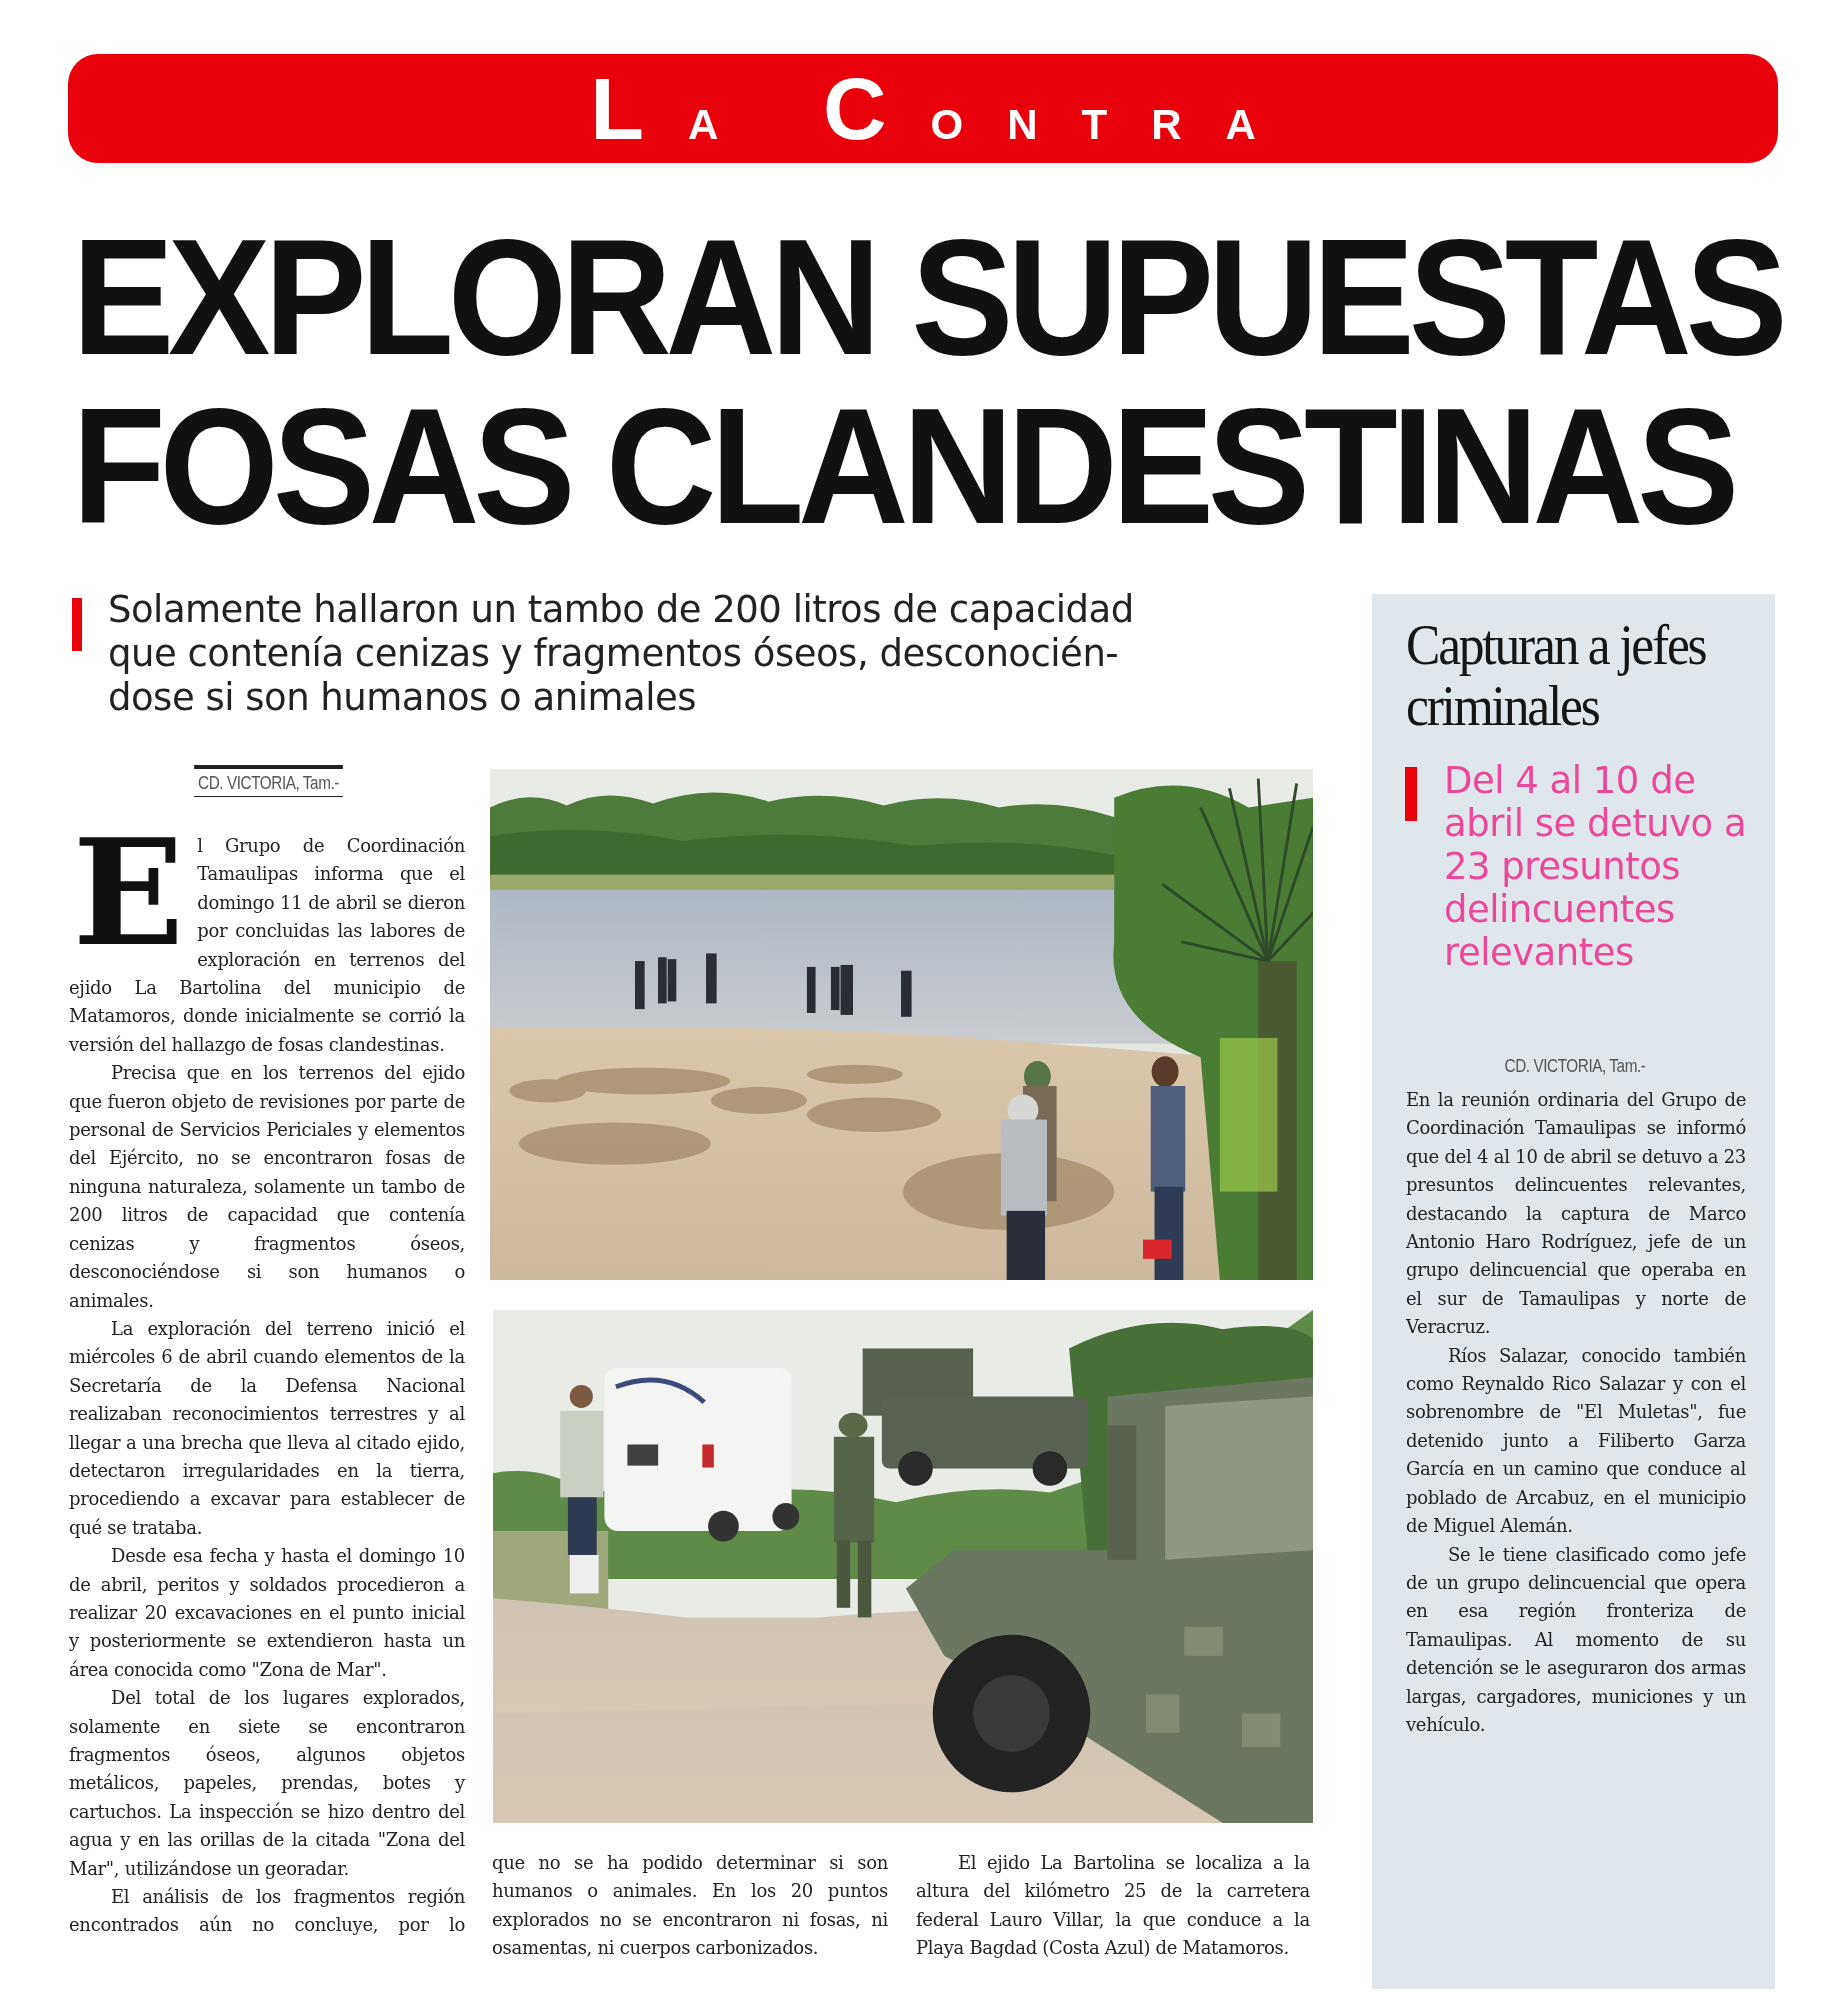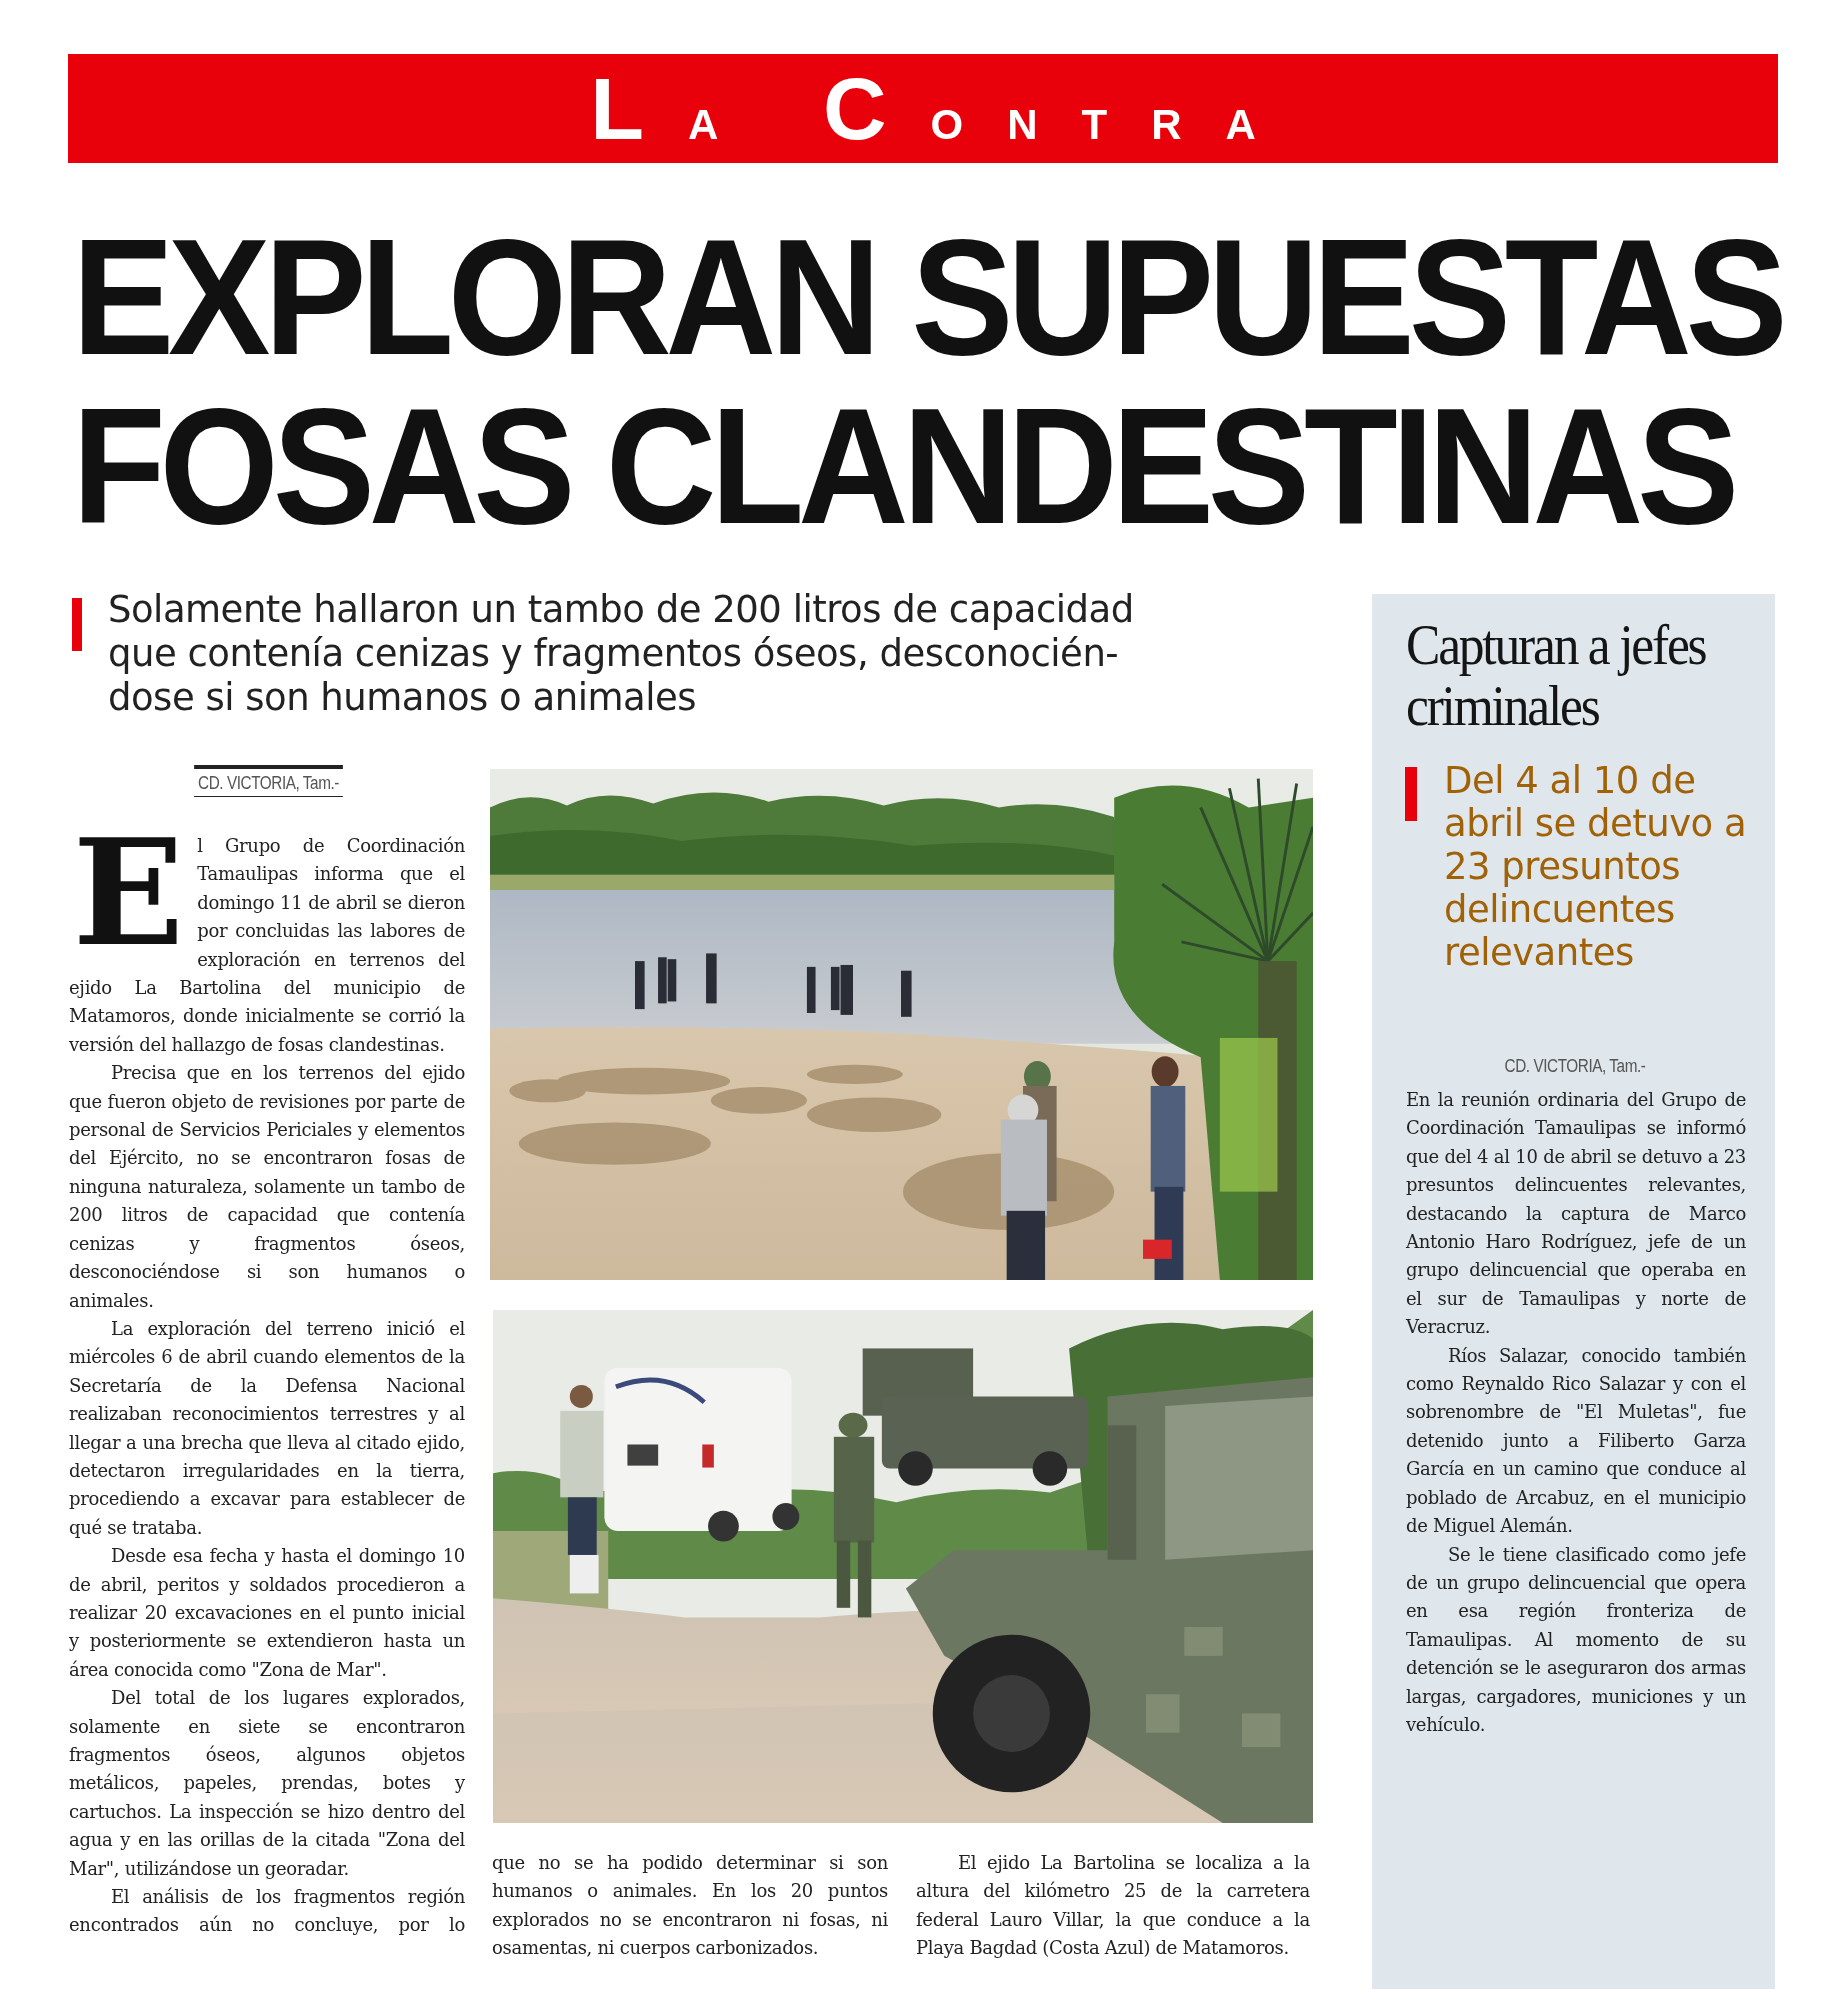--- a/index.html
+++ b/index.html
@@ -7,21 +7,21 @@
     width: 1845px; height: 2014px; position: relative; overflow: hidden;
     background: #ffffff; color: #1a1a1a;
     font-family: "Liberation Serif", serif;
   }
   .abs { position: absolute; }
 
   
   #banner {
     left: 68px; top: 54px; width: 1710px; height: 109px;
     background: #e8000a;
-    display: flex; align-items: center; justify-content: center;
+    display: flex; align-items: center; justify-content: center; border-radius: 30px;
   }
   #banner .bt {
     color: #ffffff; font-family: "Liberation Sans", sans-serif; font-weight: bold;
     font-size: 60px; letter-spacing: 44px; font-variant: small-caps; padding-left: 44px;
     line-height: 1;
   }
   #banner .bt .big { font-size: 88px; }
 
   
   #headline {
@@ -75,21 +75,21 @@
     background: #dfe7ec;
   }
   #side-title {
     left: 1406px; top: 615px; width: 365px;
     font-family: "Liberation Serif", serif; font-size: 56px; line-height: 61px;
     color: #151515; letter-spacing: -2.4px; transform: scaleX(0.92); transform-origin: left top;
   }
   #side-deck-bar { left: 1405px; top: 767px; width: 11.5px; height: 54px; background: #e8000a; }
   #side-deck {
     left: 1444px; top: 759px; width: 327px;
-    font-family: "DejaVu Sans", sans-serif; font-size: 37px; line-height: 43px; color: #a16207;
+    font-family: "DejaVu Sans", sans-serif; font-size: 37px; line-height: 43px; color: #ec4899;
     letter-spacing: -0.5px;
   }
   #dateline-side {
     left: 1479px; top: 1056px; width: 192px; text-align: center;
     font-family: "Liberation Sans", sans-serif; font-size: 18px; color: #555;
     transform: scaleX(0.85); letter-spacing: -0.5px;
   }
   #col-side { left: 1406px; top: 1086px; width: 340px; }
 </style>
 </head>

